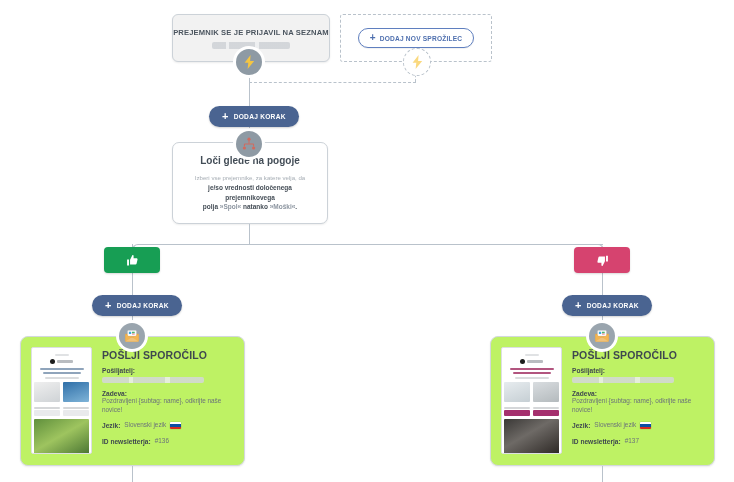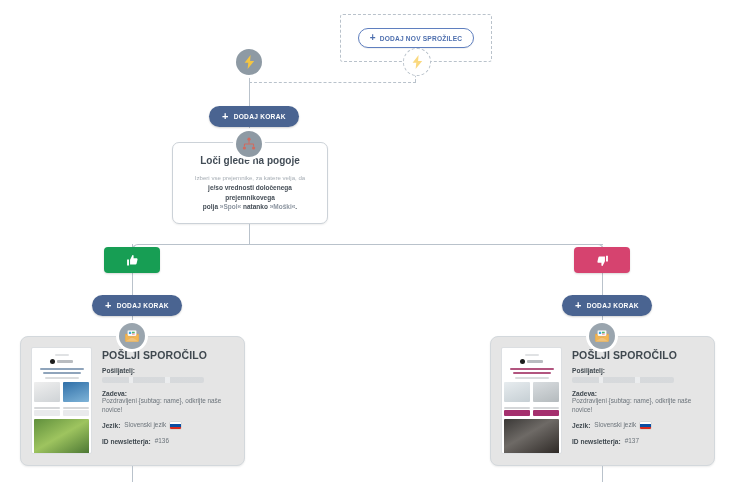--- a/index.html
+++ b/index.html
@@ -198,21 +198,21 @@
     cursor: pointer;
   }
   .branch-yes { background: #179e54; }
   .branch-no  { background: #d6436f; }
   .branch-btn svg { display: block; }
 
   
   .msg-card {
     position: absolute;
     width: 225px; height: 130px;
-    background: #e5e5e5;
+    background: #bef264;
     border: 1px solid #d3d8dc;
     border-radius: 8px;
     box-shadow: 0 1px 2px rgba(0,0,0,.08);
     box-sizing: border-box;
     padding: 10px;
     display: flex;
     gap: 10px;
   }
   .thumb {
     width: 59px; height: 105px;
@@ -279,20 +279,24 @@
 </style>
 </head>
 <body>
 
 <div id="canvas">
 
   <div class="vline" style="left:249px; top:60px; height:48px;"></div>
   <div class="vline-dash" style="left:415px; top:60px; height:22px;"></div>
   <div class="hline-dash" style="left:249px; top:82px; width:167px;"></div>
 
+  <div class="trigger-card">
+    <div class="trigger-title">PREJEMNIK SE JE PRIJAVIL NA SEZNAM</div>
+    <div class="redacted"></div>
+  </div>
   <div class="node-badge" style="left:236px; top:49px;">
     <svg width="11" height="14" viewBox="0 0 11 14">
       <polygon points="6.6,0 0.6,7.8 4.3,7.8 3.6,14 10.2,5.9 6.1,5.9" fill="#f4c542"></polygon>
     </svg>
   </div>
 
   <div class="add-trigger-box">
     <div class="add-trigger-btn">
       <span class="plus">+</span>
       <span>DODAJ NOV SPROŽILEC</span>

